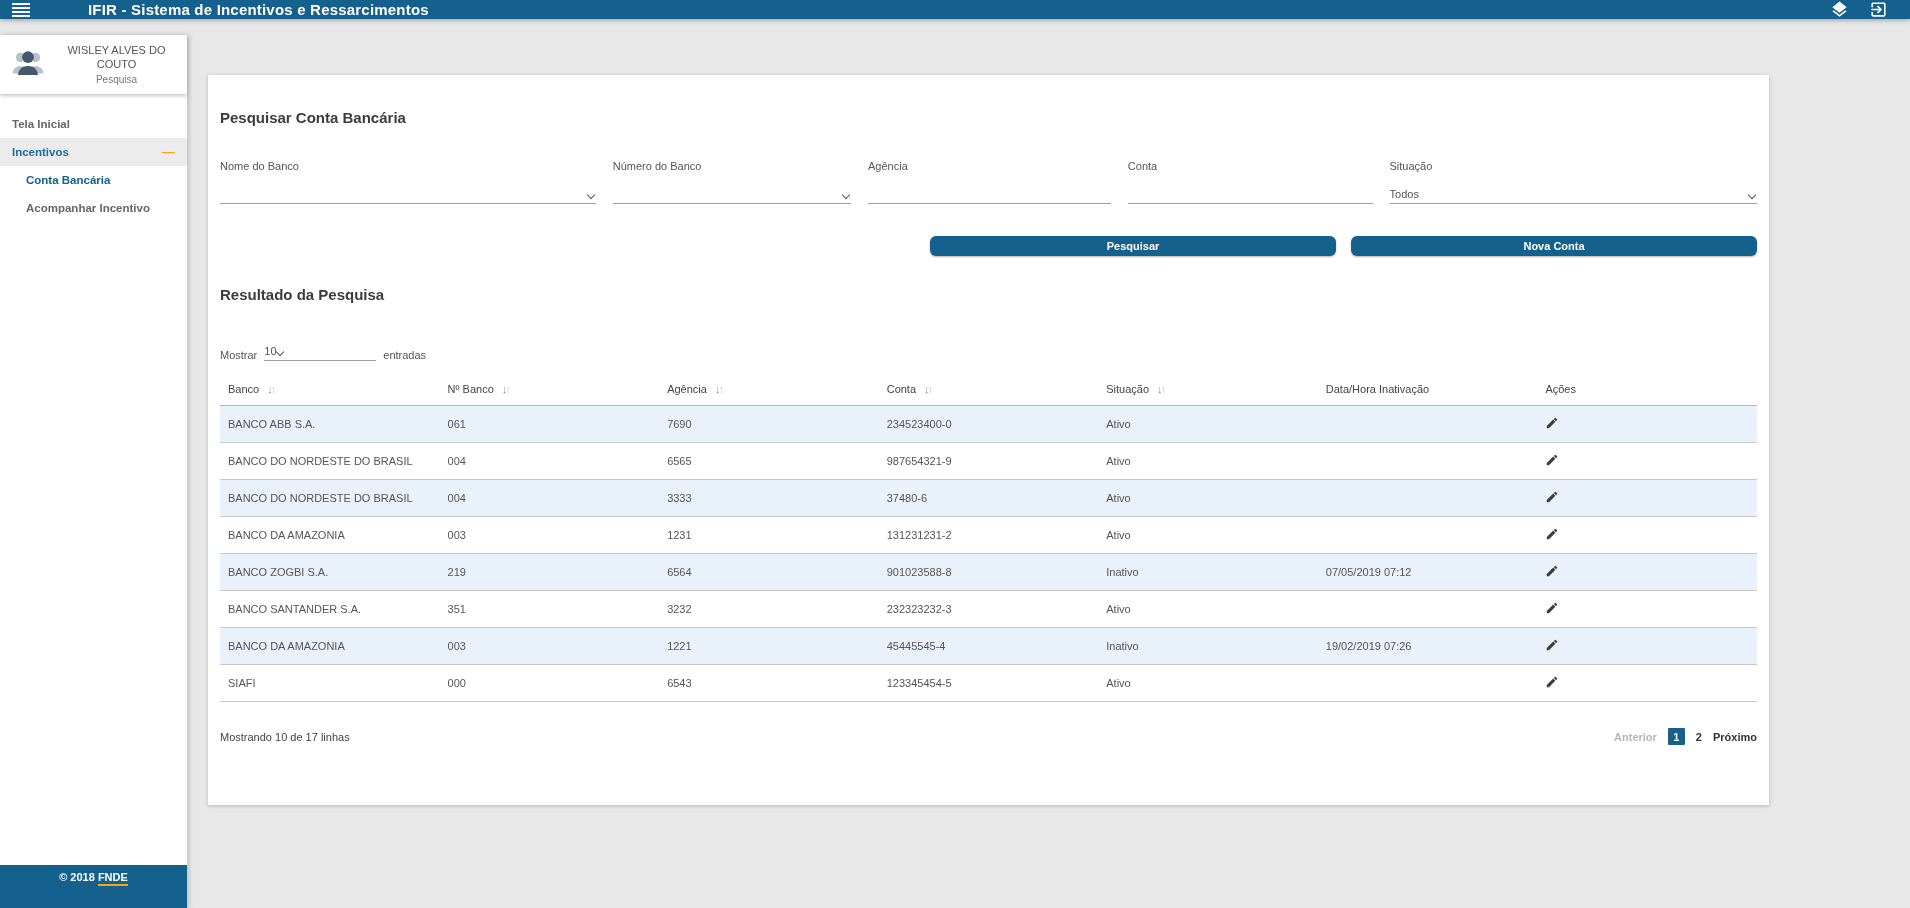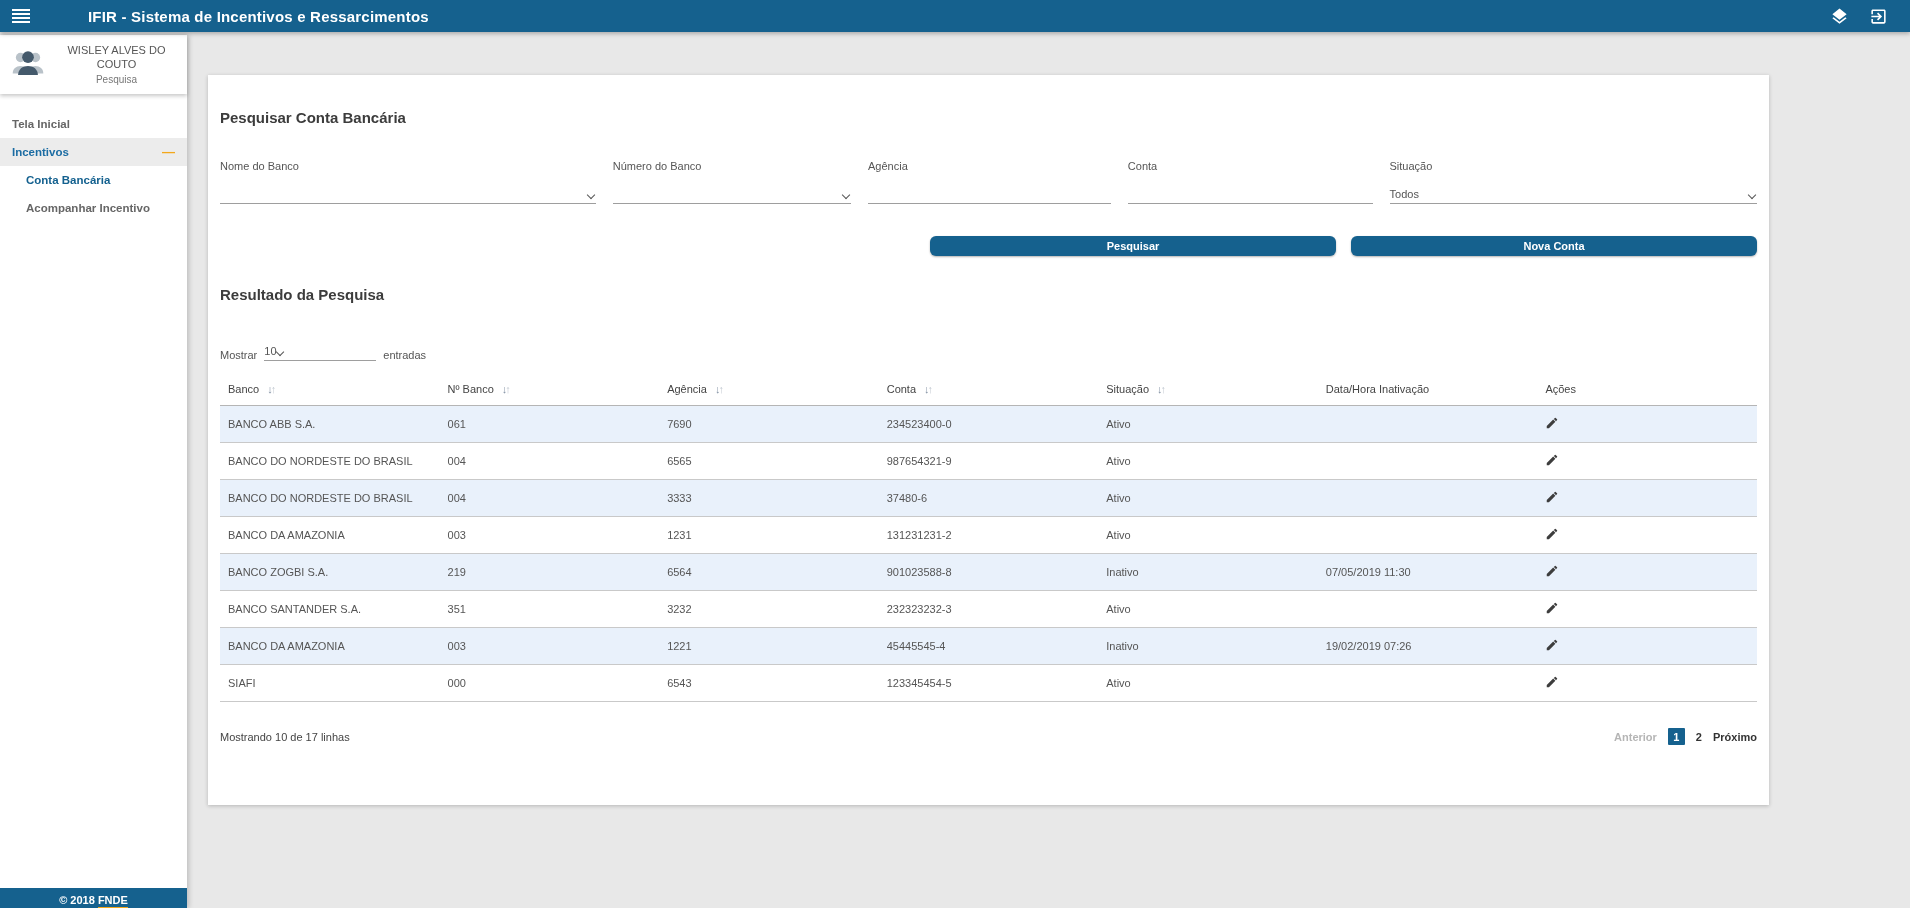--- a/index.html
+++ b/index.html
@@ -6,21 +6,21 @@
   html,body {
     width: 1910px; height: 908px;
     background: #e8e8e8;
     font-family: "Liberation Sans", sans-serif;
     overflow: hidden;
     position: relative;
   }
 
   
   .topbar {
-    position: absolute; top: 0; left: 0; right: 0; height: 32px;
+    position: absolute; top: 0; left: 0; right: 0; height: 19px;
     background: #15618e;
     display: flex; align-items: center;
     padding: 0 22px 0 12px;
     color: #fff;
     box-shadow: 0 2px 4px rgba(0,0,0,.25);
     z-index: 10;
   }
   .hamburger { width: 18px; cursor: pointer; display: flex; flex-direction: column; gap: 2px; }
   .hamburger i { display: block; height: 2px; background: #fff; }
   .topbar-title { margin-left: 58px; font-size: 15px; font-weight: bold; letter-spacing: .2px; }
@@ -50,21 +50,21 @@
     background: #ececec; color: #1b6ca3;
     display: flex; align-items: center; justify-content: space-between;
   }
   .menu-item.parent .collapse-sign { color: #f3a71b; font-weight: bold; font-size: 13px; line-height: 10px; }
   .submenu-item { padding: 8px 12px 8px 26px; color: #666; cursor: pointer; }
   .submenu-item.active { color: #14618f; }
   .sidebar-footer {
     margin-top: auto;
     background: #15618e; color: #fff;
     font-size: 11px; font-weight: bold;
-    text-align: center; padding: 6px 0 2px;
+    text-align: center; padding: 6px 0 25px;
   }
   .sidebar-footer .brand { border-bottom: 2px solid #f3a71b; padding-bottom: 1px; cursor: pointer; }
 
   
   .main-card {
     position: absolute; left: 208px; top: 75px;
     width: 1561px; height: 730px;
     background: #fff;
     box-shadow: 0 1px 4px rgba(0,0,0,.22);
   }
@@ -337,21 +337,21 @@
               </svg>
   </button>
 </td>
         </tr>
         <tr>
           <td>BANCO ZOGBI S.A.</td>
           <td>219</td>
           <td>6564</td>
           <td>901023588-8</td>
           <td>Inativo</td>
-          <td>07/05/2019 11:30</td>
+          <td>07/05/2019 07:12</td>
           <td>
   <button class="edit-btn">
     <svg width="14" height="14" viewBox="0 0 24 24" fill="#3d3d3d">
                 <path d="M3 17.25V21h3.75L17.81 9.94l-3.75-3.75L3 17.25zM20.71 7.04c.39-.39.39-1.02 0-1.41l-2.34-2.34a.9959.9959 0 0 0-1.41 0l-1.83 1.83 3.75 3.75 1.83-1.83z"></path>
               </svg>
   </button>
 </td>
         </tr>
         <tr>
           <td>BANCO SANTANDER S.A.</td>

